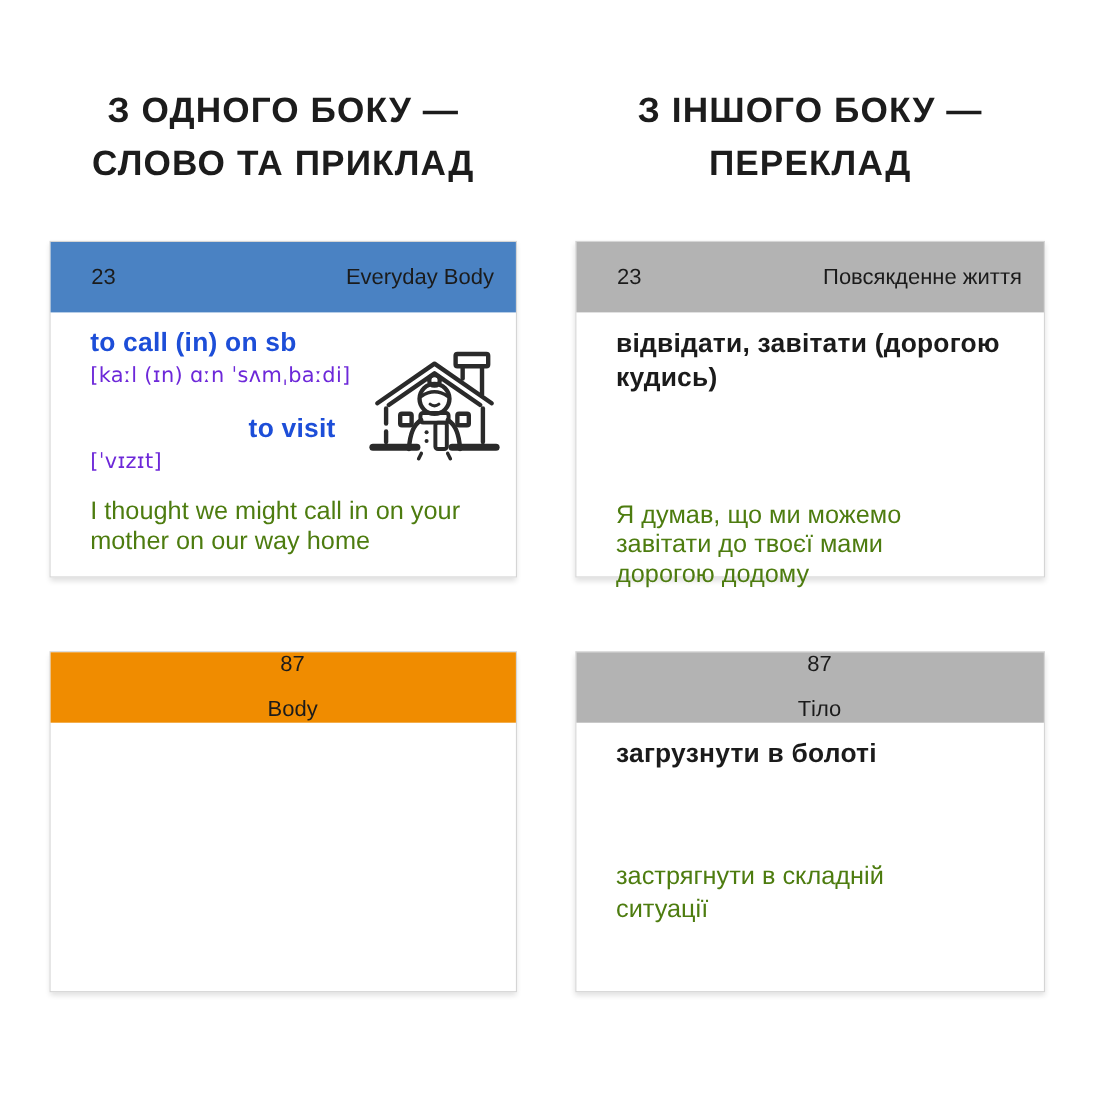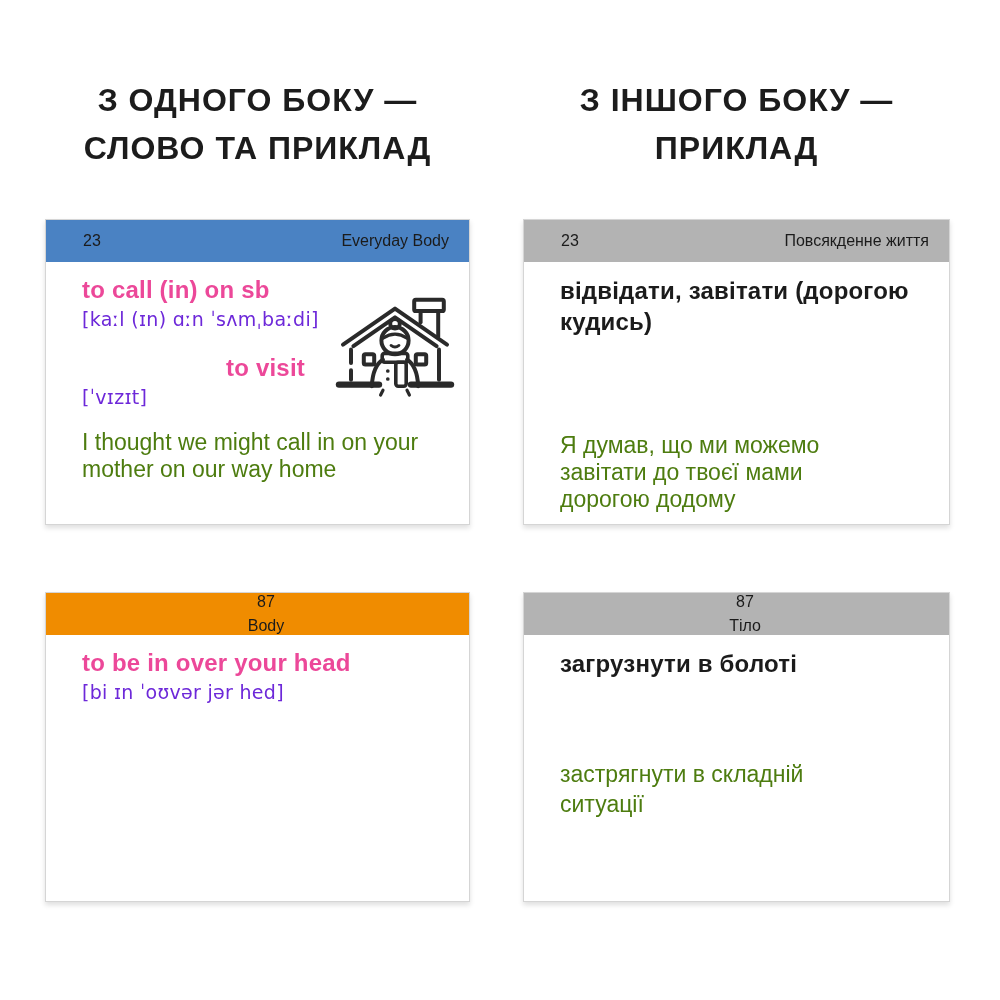--- a/index.html
+++ b/index.html
@@ -30,41 +30,41 @@
     border: 1px solid #d5d5d5;
     box-shadow: 0 3px 5px rgba(0,0,0,0.13);
     box-sizing: border-box;
   }
   #card-front-23 { left: 45px;  top: 219px; width: 425px; height: 306px; }
   #card-back-23  { left: 523px; top: 219px; width: 427px; height: 306px; }
   #card-front-87 { left: 45px;  top: 592px; width: 425px; height: 310px; }
   #card-back-87  { left: 523px; top: 592px; width: 427px; height: 310px; }
 
   .card-header {
-    height: 42px;
+    height: 64px;
     display: flex;
     align-items: center;
     justify-content: space-between;
     padding: 0 20px 0 37px;
     box-sizing: border-box;
-    font-size: 16px;
+    font-size: 20px;
     color: #1b1b1b;
   }
   .bold-header .card-header { font-weight: 400; flex-direction: column; }
 
   .card-body {
     position: relative;
     height: calc(100% - 50px);
     padding: 13px 20px 0 36px;
     box-sizing: border-box;
   }
   .word {
     font-size: 24px;
     font-weight: 700;
-    color: #ec4899;
+    color: #1d4ed8;
     line-height: 30px;
     letter-spacing: 0.2px;
   }
   .entry-gap { margin-top: 22px; text-align: center; }
   .phon {
     font-family: "DejaVu Sans", sans-serif;
     font-size: 19px;
     color: #6d28d9;
     line-height: 24px;
     margin-top: 2px;
@@ -100,21 +100,21 @@
 </head>
 <body>
 
 <div class="heading heading-left">
   <div>З ОДНОГО БОКУ —</div>
   <div>СЛОВО ТА ПРИКЛАД</div>
 </div>
 
 <div class="heading heading-right">
   <div>З ІНШОГО БОКУ —</div>
-  <div>ПРИКЛАД</div>
+  <div>ПЕРЕКЛАД</div>
 </div>
 
 <div class="card" id="card-front-23">
   <div class="card-header" style="background-color: rgb(74, 130, 195);">
     <span>23</span>
     <span>Everyday Body</span>
   </div>
   <div class="card-body">
     <div class="word">to call (in) on sb</div>
     <div class="phon">[kaːl (ɪn) ɑːn ˈsʌmˌbaːdi]</div>
@@ -163,24 +163,20 @@
     <div class="translation">відвідати, завітати (дорогою кудись)</div>
     <div class="example">Я думав, що ми можемо завітати до твоєї мами дорогою додому</div>
   </div>
 </div>
 
 <div class="card bold-header" id="card-front-87">
   <div class="card-header" style="background-color: rgb(240, 140, 0);">
     <span>87</span>
     <span>Body</span>
   </div>
-  <div class="card-body">
-    <div class="word">to be in over your head</div>
-    <div class="phon">[bi ɪn ˈoʊvər jər hed]</div>
-  </div>
 </div>
 
 <div class="card bold-header" id="card-back-87">
   <div class="card-header" style="background-color: rgb(179, 179, 179);">
     <span>87</span>
     <span>Тіло</span>
   </div>
   <div class="card-body">
     <div class="translation">загрузнути в болоті</div>
     <div class="example">застрягнути в складній ситуації</div>

